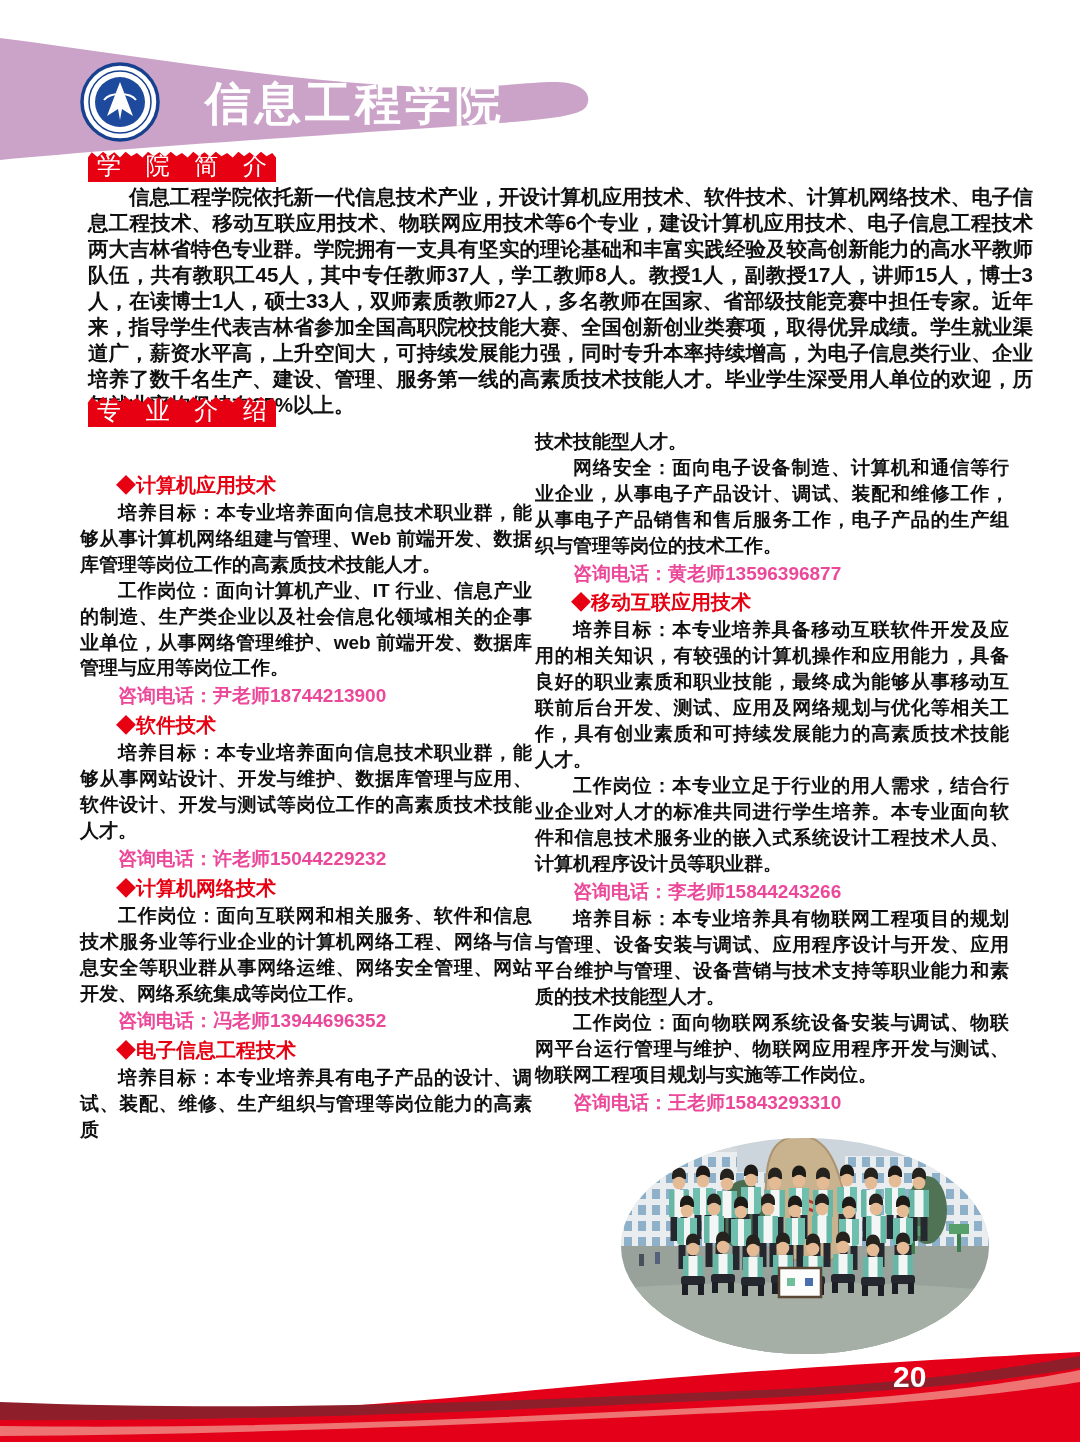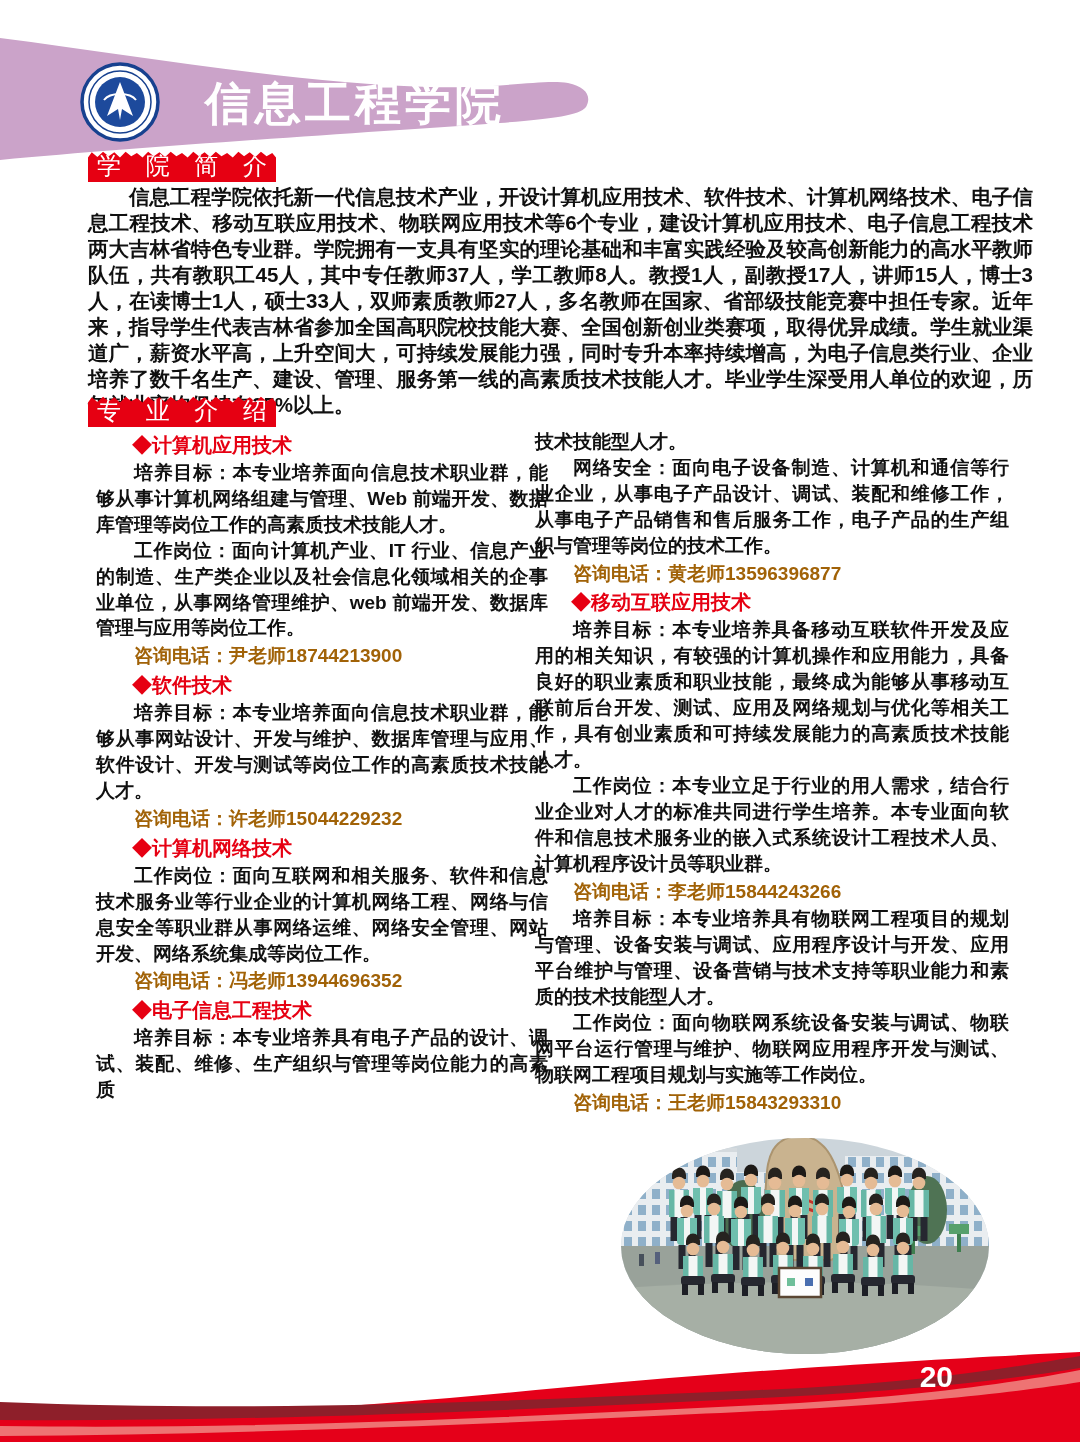--- a/index.html
+++ b/index.html
@@ -9,31 +9,31 @@
   .sec-label{position:absolute;left:88px;width:188px;height:33px;background:#e60012;color:#fff;
         display:flex;align-items:center;justify-content:center;font-size:24px;font-weight:normal;
         letter-spacing:9px;padding-left:9px;box-sizing:border-box;z-index:2;
         clip-path:polygon(0 26%,2% 10%,5% 24%,8% 8%,11% 22%,14% 10%,17% 26%,20% 8%,23% 22%,26% 12%,29% 26%,32% 8%,35% 22%,38% 10%,41% 24%,44% 8%,47% 22%,50% 12%,53% 26%,56% 8%,59% 22%,62% 10%,65% 24%,68% 8%,71% 22%,74% 12%,77% 26%,80% 8%,83% 22%,86% 10%,89% 24%,92% 8%,95% 22%,98% 12%,100% 26%,100% 100%,0 100%);}
   #lbl-intro{top:149px;}
   #lbl-majors{top:394px;}
   .intro{position:absolute;left:88px;top:184px;width:945px;margin:0;font-size:20.5px;line-height:26px;
         font-weight:bold;color:#101010;text-align:justify;text-indent:2em;}
   .col{position:absolute;top:429px;font-size:19px;line-height:25.9px;font-weight:bold;color:#101010;
         text-align:justify;}
-  .col.left{left:96px;width:452px;}
+  .col.left{left:80px;width:452px;margin-top:40px;}
   .col.right{left:535px;width:474px;}
   .col p{margin:0;text-indent:2em;}
   .col p.cont{text-indent:0;}
   .col h3{margin:3px 0 2px 0;font-size:20px;line-height:26px;color:#e60012;text-indent:1.8em;
         font-weight:bold;text-align:left;}
-  .col p.phone{color:#a16207;margin:2px 0 2px 0;}
+  .col p.phone{color:#ec4899;margin:2px 0 2px 0;}
   .photo{position:absolute;left:621px;top:1138px;width:368px;height:216px;border-radius:50%;
         overflow:hidden;z-index:3;}
   .footer-svg{position:absolute;left:0;bottom:0;z-index:2;}
-  .pagenum{position:absolute;left:893px;top:1360px;width:60px;text-align:right;font-size:30px;
+  .pagenum{position:absolute;left:893px;top:1360px;width:60px;text-align:left;font-size:30px;
         font-weight:bold;color:#ffffff;z-index:5;}
 </style>
 </head>
 <body>
 
 <div class="page">
 
   <svg class="banner-svg" width="640" height="180" viewBox="0 0 640 180">
     <path d="M0,38 C140,56 300,84 430,87 C500,89 542,79 568,83 C586,87 592,96 586,107
              C579,116 550,119 500,123 C360,133 150,146 0,160 Z" fill="#cba3c9"></path>

